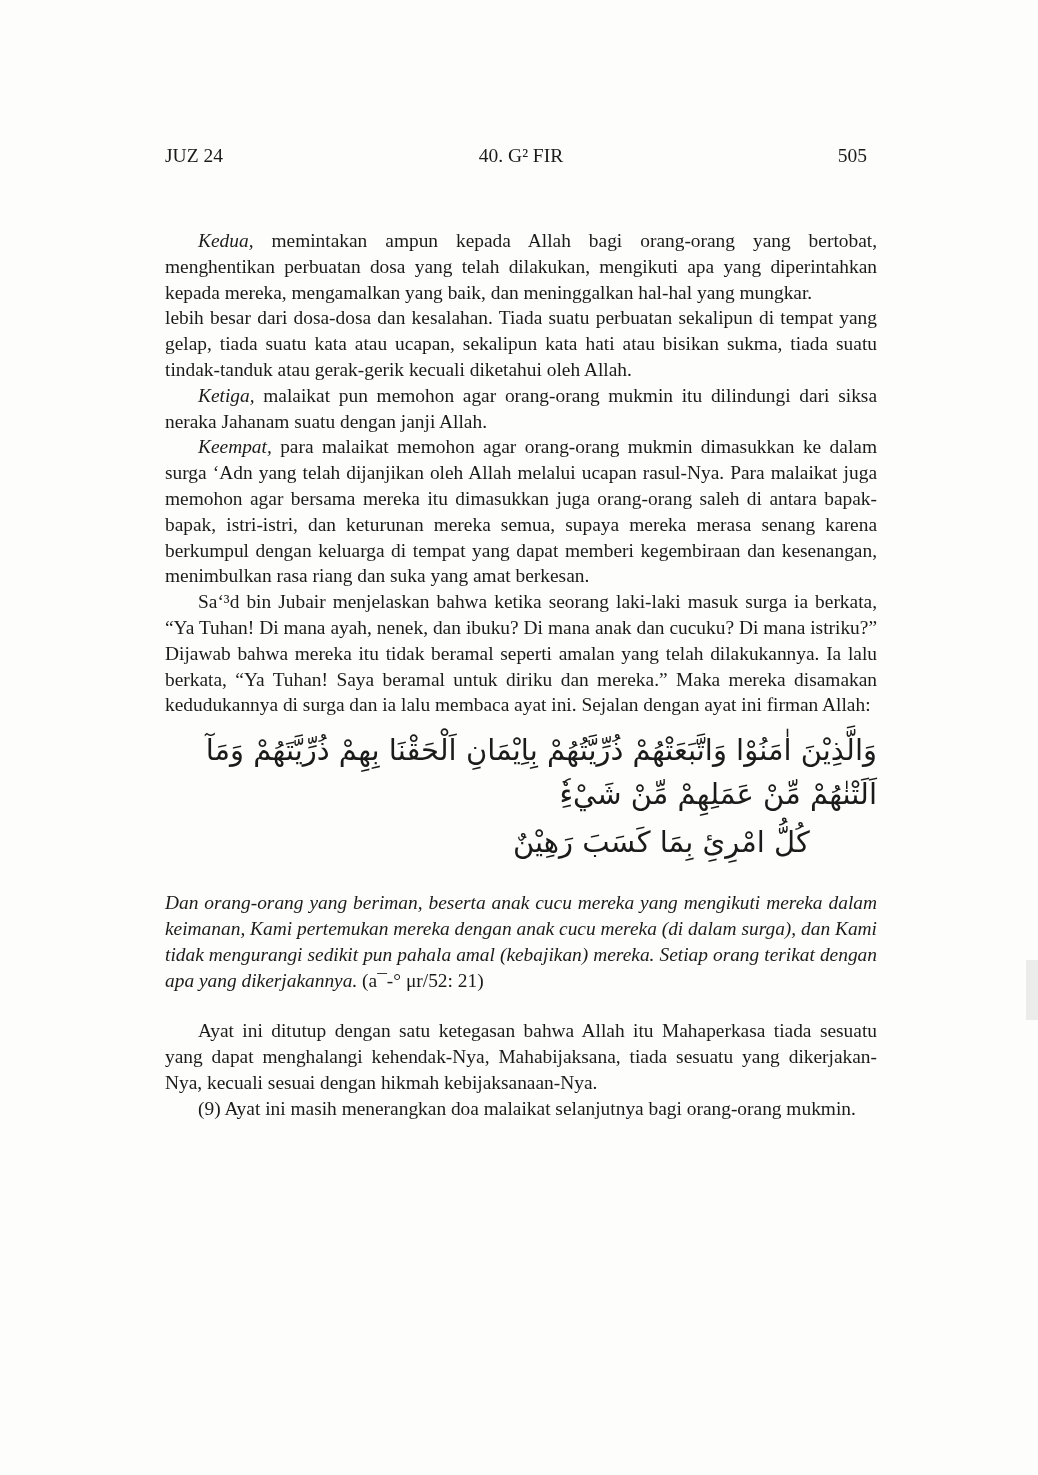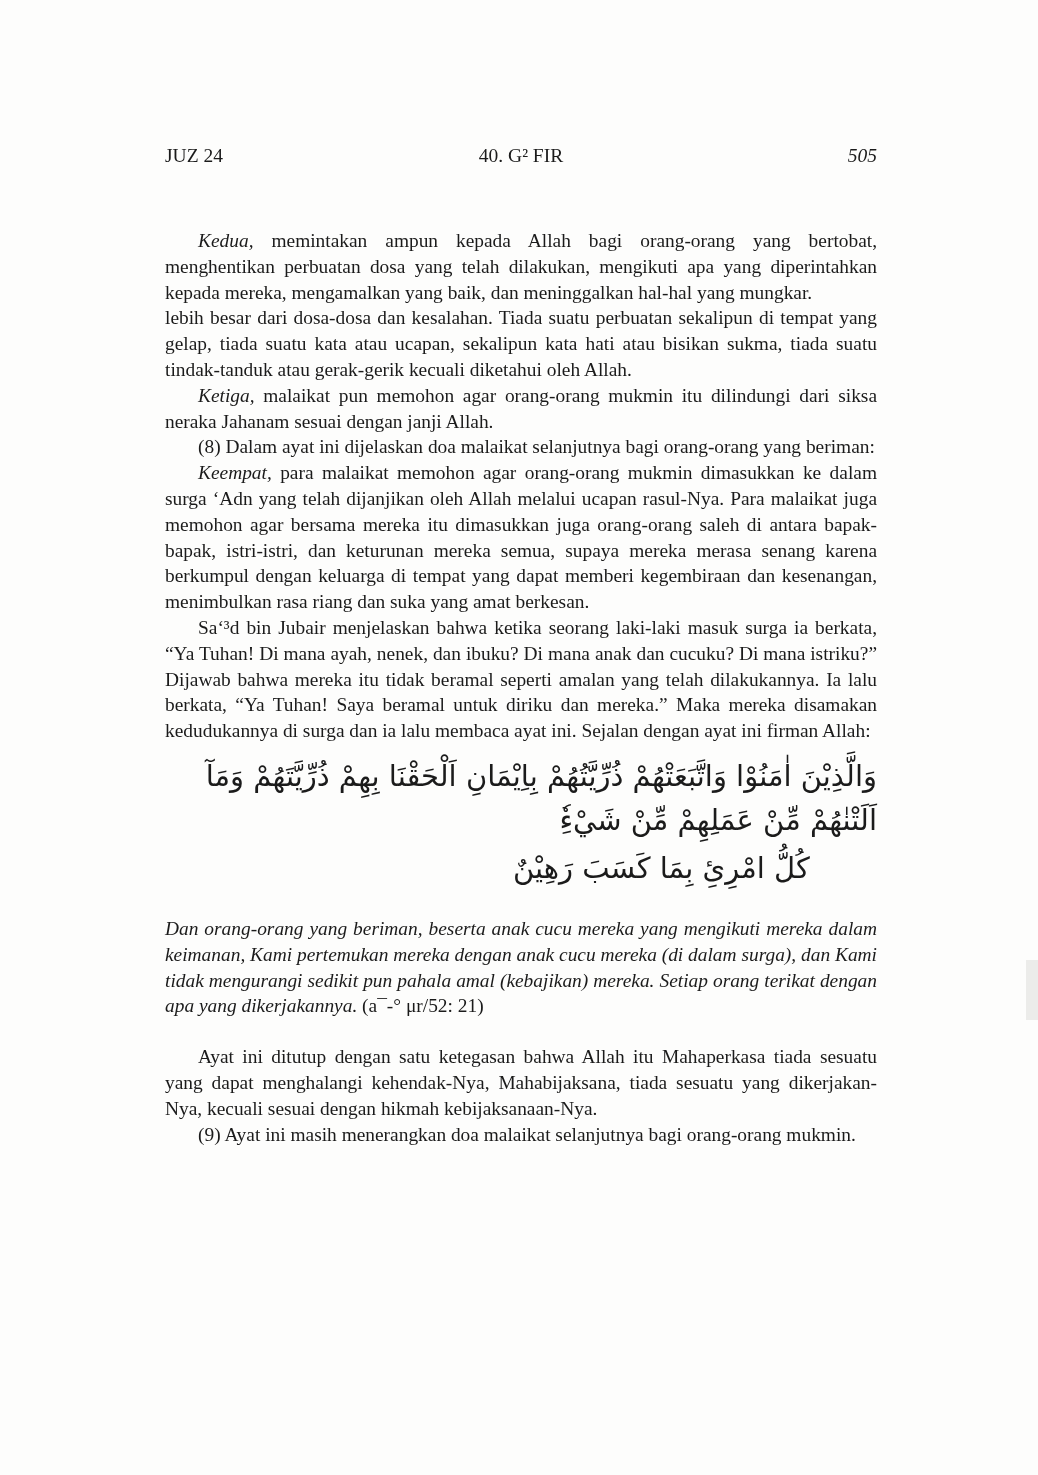--- a/index.html
+++ b/index.html
@@ -13,21 +13,21 @@
   }
   .page { position: absolute; top: 0; left: 0; width: 1038px; height: 1475px; }
   .header {
     position: absolute;
     top: 144px; left: 165px; width: 712px;
     font-size: 19.5px;
     line-height: 24px;
   }
   .header .h-left { position: absolute; left: 0; top: 0; }
   .header .h-center { position: absolute; left: 50%; transform: translateX(-50%); top: 0; white-space: nowrap; }
-  .header .h-right { position: absolute; right: 0; top: 0; font-style: italic; }
+  .header .h-right { position: absolute; right: 10px; top: 0; }
   .content {
     position: absolute;
     top: 228px; left: 165px; width: 712px;
     font-size: 19.4px;
     line-height: 25.8px;
     text-align: justify;
   }
   .para { margin: 0; }
   .para.indent { text-indent: 33px; }
   .para.gap-before { margin-top: 25px; }
@@ -54,22 +54,21 @@
 
 <div class="page">
   <div class="header">
     <span class="h-left">JUZ 24</span>
     <span class="h-center">40. G²  FIR</span>
     <span class="h-right">505</span>
   </div>
   <div class="content" id="content">
       <div class="para indent"><span class="it">Kedua,</span><span class=""> memintakan ampun kepada Allah bagi orang-orang yang bertobat, menghentikan perbuatan dosa yang telah dilakukan, mengikuti apa yang diperintahkan kepada mereka, mengamalkan yang baik, dan meninggalkan hal-hal yang mungkar.</span></div>
       <div class="para"><span class="">lebih besar dari dosa-dosa dan kesalahan. Tiada suatu perbuatan sekalipun di tempat yang gelap, tiada suatu kata atau ucapan, sekalipun kata hati atau bisikan sukma, tiada suatu tindak-tanduk atau gerak-gerik kecuali diketahui oleh Allah.</span></div>
-      <div class="para indent"><span class="it">Ketiga,</span><span class=""> malaikat pun memohon agar orang-orang mukmin itu dilindungi dari siksa neraka Jahanam sesuai dengan janji Allah.</span></div>
-      <div class="para indent"><span class="">(8) Dalam ayat ini dijelaskan doa malaikat selanjutnya bagi orang-orang yang beriman:</span></div>
+      <div class="para indent"><span class="it">Ketiga,</span><span class=""> malaikat pun memohon agar orang-orang mukmin itu dilindungi dari siksa neraka Jahanam suatu dengan janji Allah.</span></div>
       <div class="para indent"><span class="it">Keempat,</span><span class=""> para malaikat memohon agar orang-orang mukmin dimasukkan ke dalam surga ‘Adn yang telah dijanjikan oleh Allah melalui ucapan rasul-Nya. Para malaikat juga memohon agar bersama mereka itu dimasukkan juga orang-orang saleh di antara bapak-bapak, istri-istri, dan keturunan mereka semua, supaya mereka merasa senang karena berkumpul dengan keluarga di tempat yang dapat memberi kegembiraan dan kesenangan, menimbulkan rasa riang dan suka yang amat berkesan.</span></div>
       <div class="para indent"><span class="">Sa‘³d bin Jubair menjelaskan bahwa ketika seorang laki-laki masuk surga ia berkata, “Ya Tuhan! Di mana ayah, nenek, dan ibuku? Di mana anak dan cucuku? Di mana istriku?” Dijawab bahwa mereka itu tidak beramal seperti amalan yang telah dilakukannya. Ia lalu berkata, “Ya Tuhan! Saya beramal untuk diriku dan mereka.” Maka mereka disamakan kedudukannya di surga dan ia lalu membaca ayat ini. Sejalan dengan ayat ini firman Allah:</span></div>
       <div class="arabic">
         <div class="ar-line1">وَالَّذِيْنَ اٰمَنُوْا وَاتَّبَعَتْهُمْ ذُرِّيَّتُهُمْ بِاِيْمَانِ اَلْحَقْنَا بِهِمْ ذُرِّيَّتَهُمْ وَمَآ اَلَتْنٰهُمْ مِّنْ عَمَلِهِمْ مِّنْ شَيْءِٗ</div>
         <div class="ar-line2">كُلُّ امْرِئِ بِمَا كَسَبَ رَهِيْنٌ</div>
       </div>
       <div class="para italic-para"><span class="it">Dan orang-orang yang beriman, beserta anak cucu mereka yang mengikuti mereka dalam keimanan, Kami pertemukan mereka dengan anak cucu mereka (di dalam surga), dan Kami tidak mengurangi sedikit pun pahala amal (kebajikan) mereka. Setiap orang terikat dengan apa yang dikerjakannya. </span><span class=" roman">(a¯-° μr/52: 21)</span></div>
       <div class="para indent gap-before"><span class="">Ayat ini ditutup dengan satu ketegasan bahwa Allah itu Mahaperkasa tiada sesuatu yang dapat menghalangi kehendak-Nya, Mahabijaksana, tiada sesuatu yang dikerjakan-Nya, kecuali sesuai dengan hikmah kebijaksanaan-Nya.</span></div>
       <div class="para indent"><span class="">(9) Ayat ini masih menerangkan doa malaikat selanjutnya bagi orang-orang mukmin.</span></div>
     </div>

